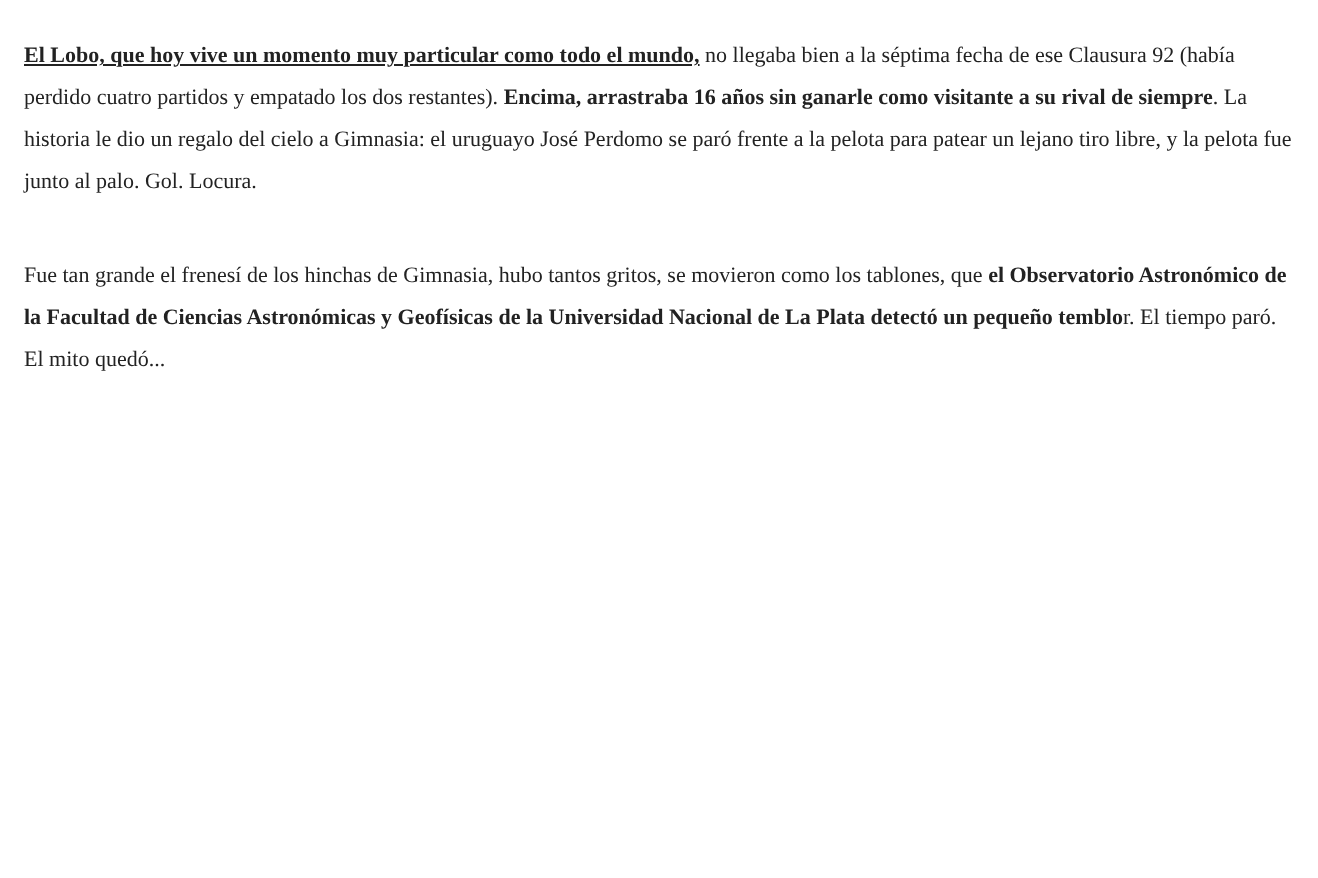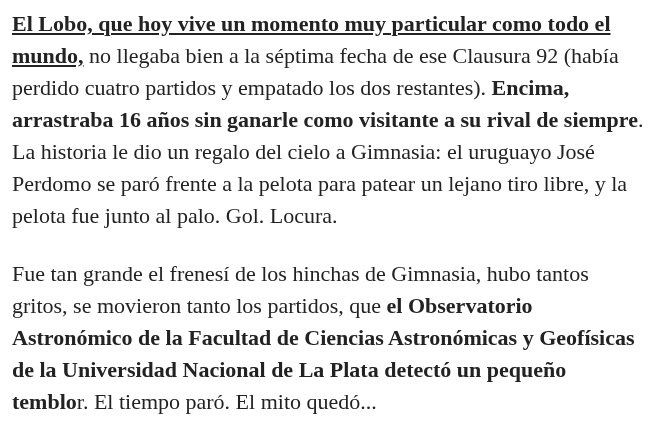--- a/index.html
+++ b/index.html
@@ -13,23 +13,23 @@
     font-family: "Liberation Serif", "DejaVu Serif", serif;
     color: #1a1a1a;
     overflow: hidden;
   }
   .article {
     padding: 8px 12px 0 12px;
     box-sizing: border-box;
     width: 659px;
   }
   .para {
-    font-size: 22px;
-    line-height: 32px;
-    margin: 0 0 26px 0;
+    font-size: 11px;
+    line-height: 21px;
+    margin: 10px 0 26px 0;
     text-align: left;
     color: #222222;
   }
   .para:last-child {
     margin-bottom: 0;
   }
   .b {
     font-weight: bold;
   }
   .bu {
@@ -40,16 +40,16 @@
 </head>
 <body>
 
 <div class="article">
 
   <p class="para">
     <span class="bu">El Lobo, que hoy vive un momento muy particular como todo el mundo,</span><span> no llegaba bien a la séptima fecha de ese Clausura 92 (había perdido cuatro partidos y empatado los dos restantes). </span><span class="b">Encima, arrastraba 16 años sin ganarle como visitante a su rival de siempre</span><span>. La historia le dio un regalo del cielo a Gimnasia: el uruguayo José Perdomo se paró frente a la pelota para patear un lejano tiro libre, y la pelota fue junto al palo. Gol. Locura.</span>
   </p>
 
   <p class="para">
-    <span>Fue tan grande el frenesí de los hinchas de Gimnasia, hubo tantos gritos, se movieron tanto los partidos, que </span><span class="b">el Observatorio Astronómico de la Facultad de Ciencias Astronómicas y Geofísicas de la Universidad Nacional de La Plata  detectó un pequeño temblo</span><span>r. El tiempo paró. El mito quedó...</span>
+    <span>Fue tan grande el frenesí de los hinchas de Gimnasia, hubo tantos gritos, se movieron como los tablones, que </span><span class="b">el Observatorio Astronómico de la Facultad de Ciencias Astronómicas y Geofísicas de la Universidad Nacional de La Plata  detectó un pequeño temblo</span><span>r. El tiempo paró. El mito quedó...</span>
   </p>
 
 </div>
 
 </body></html>

